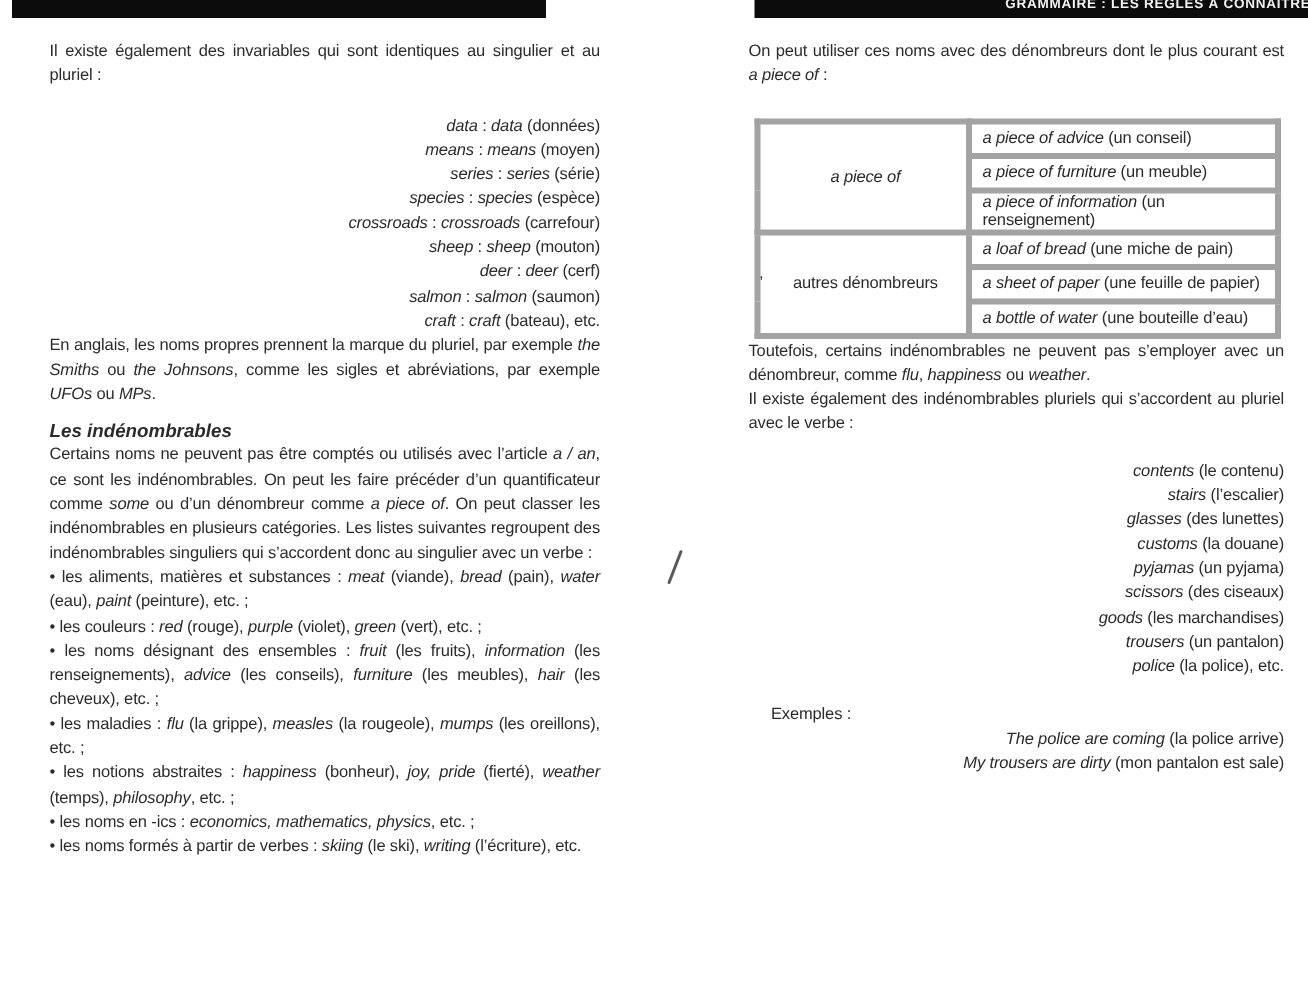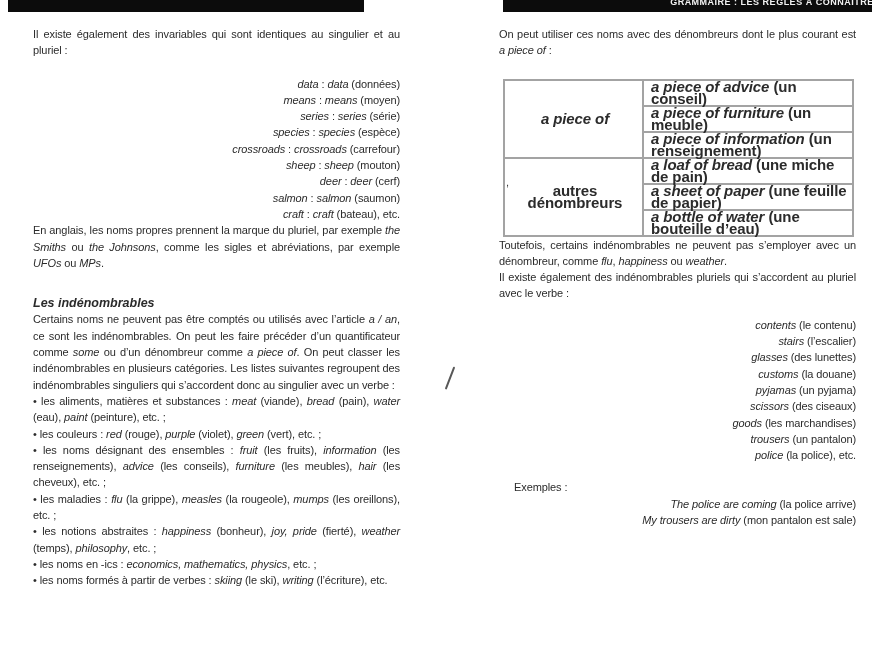--- a/index.html
+++ b/index.html
@@ -17,29 +17,29 @@
   .badge{font-size:8px;vertical-align:1px;}
 
   .col{position:absolute;font-size:11px;line-height:16.3px;letter-spacing:-0.1px;}
   #col-left{left:33px;top:26px;width:367px;}
   #col-right{left:499px;top:26px;width:357px;}
 
   p.para{margin:0;text-align:justify;}
   .mt16{margin-top:16px;margin-left:15px;}.mt17{margin-top:17px;}.mt18{margin-top:18px;}
   .mt15{margin-top:15px;}.mt20{margin-top:20px;}.mt13{margin-top:13px;}
   .plain-list div{text-align:right;}
-  .heading{font-weight:bold;font-style:italic;font-size:12.5px;letter-spacing:0;margin-top:24px;}
+  .heading{font-weight:bold;font-style:italic;font-size:12.5px;letter-spacing:0;margin-top:8px;}
 
   table.denombreurs{
     border-collapse:collapse;margin:20px 0 0 4px;width:351px;
     border:1px solid #6f6f6f;table-layout:fixed;
   }
   table.denombreurs td{
-    border:2px solid #a3a3a3;height:19px;font-size:15px;
-    padding:0 4px 0 7px;line-height:12px;letter-spacing:-0.1px;font-weight:bold;
+    border:4px solid #a3a3a3;height:19px;font-size:11px;
+    padding:0 4px 0 7px;line-height:12px;letter-spacing:-0.1px;
   }
   td.group-label{text-align:center;width:126px;padding:0;}
 
   #pencil-slash{
     position:absolute;left:449px;top:366px;width:1.6px;height:24px;
     background:#585858;transform:rotate(21deg);border-radius:1px;
   }
   #stray-mark{
     position:absolute;left:506px;top:176px;font-size:11px;color:#3c3c3c;
   }

